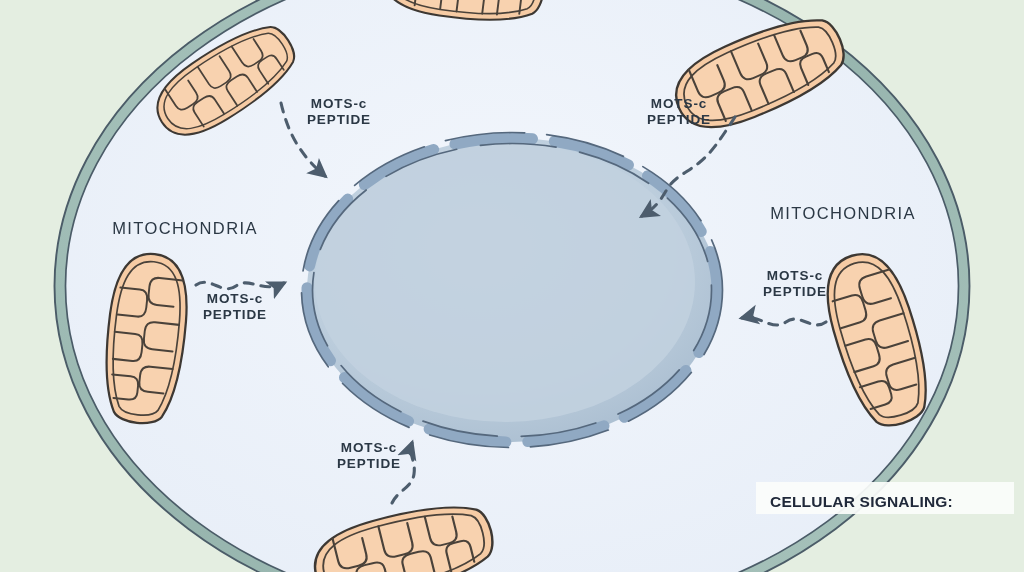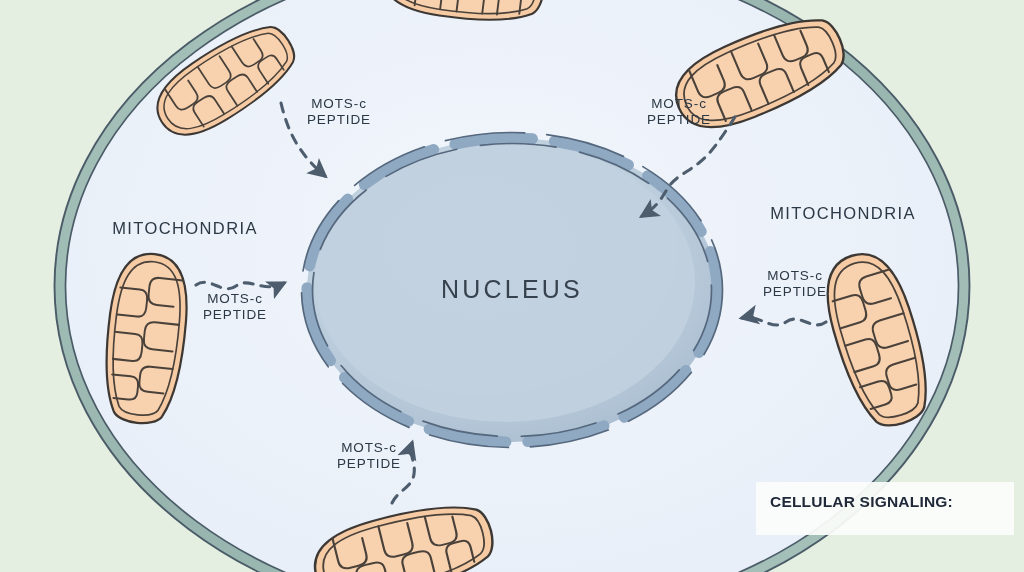--- a/index.html
+++ b/index.html
@@ -31,34 +31,34 @@
     pointer-events: none;
   }
   .lbl-organelle {
     font-size: 16.5px;
     letter-spacing: 1.4px;
     font-weight: 400;
   }
   .lbl-peptide {
     font-size: 13.5px;
     letter-spacing: 0.9px;
-    font-weight: 400;
+    font-weight: 700;
   }
   .lbl-nucleus {
     font-size: 25px;
     letter-spacing: 3.2px;
     color: #36424e;
     font-weight: 400;
   }
   #caption-box {
     position: absolute;
     left: 756px;
     top: 482px;
     width: 258px;
-    padding: 10px 12px 24px 14px;
+    padding: 10px 12px 3px 14px;
     background: rgba(251, 253, 251, 0.93);
     box-sizing: border-box;
   }
   #caption-title {
     font-size: 15.5px;
     font-weight: bold;
     color: #20293a;
     letter-spacing: 0.2px;
     line-height: 1.25;
   }
@@ -180,21 +180,20 @@
                C 250 276, 262 294, 284 283" marker-end="url(#ah)"></path>
 
       <path d="M 826 322 C 812 332, 800 312, 786 322
                C 772 332, 760 314, 742 318" marker-end="url(#ah)"></path>
 
       <path d="M 392 503 C 398 490, 412 488, 414 474
                C 416 460, 408 455, 412 443" marker-end="url(#ah)"></path>
     </g>
   </svg>
 
-  <div class="lbl lbl-nucleus" style="left:512px; top:290px; transform:translate(-50%,-50%);">NUCLEUS</div>
 
   <div class="lbl lbl-organelle" style="left:185px; top:229px; transform:translate(-50%,-50%);">MITOCHONDRIA</div>
 
   <div class="lbl lbl-organelle" style="left:843px; top:214px; transform:translate(-50%,-50%);">MITOCHONDRIA</div>
 
   <div class="lbl lbl-peptide" style="left:339px; top:112px; transform:translate(-50%,-50%);">
     <div>MOTS-c</div>
     <div>PEPTIDE</div>
   </div>
 

